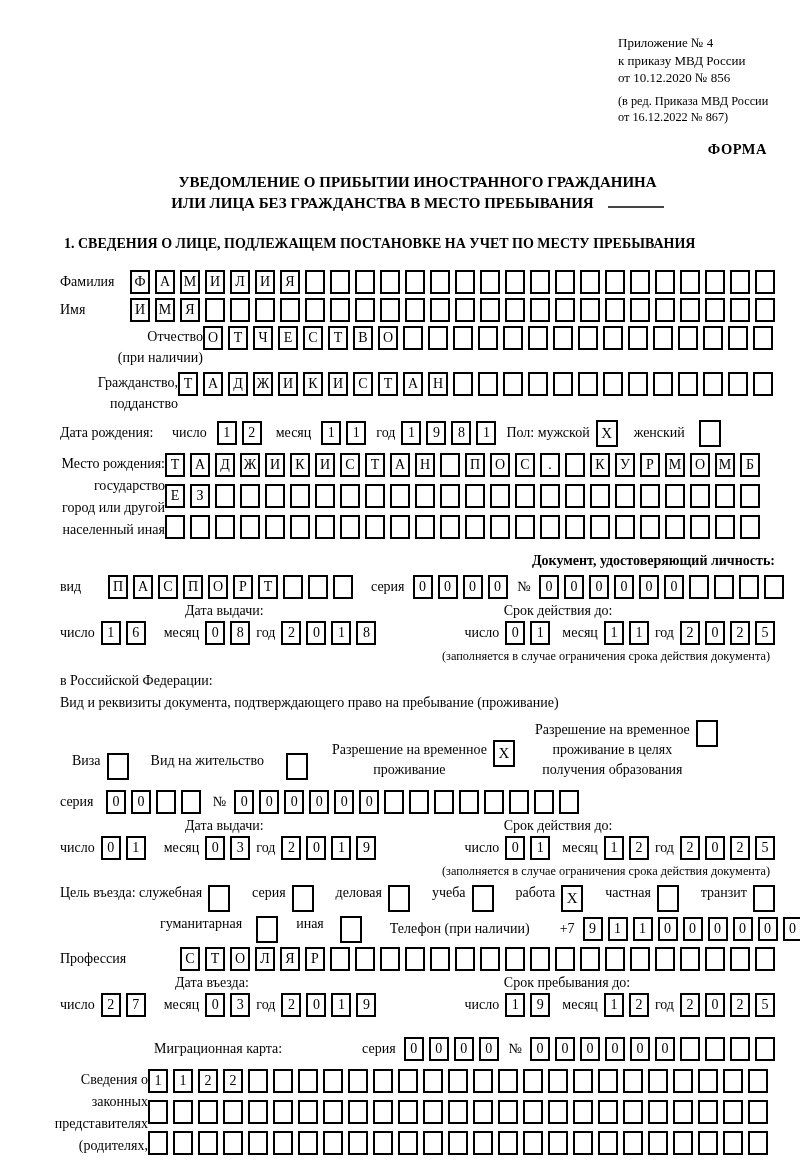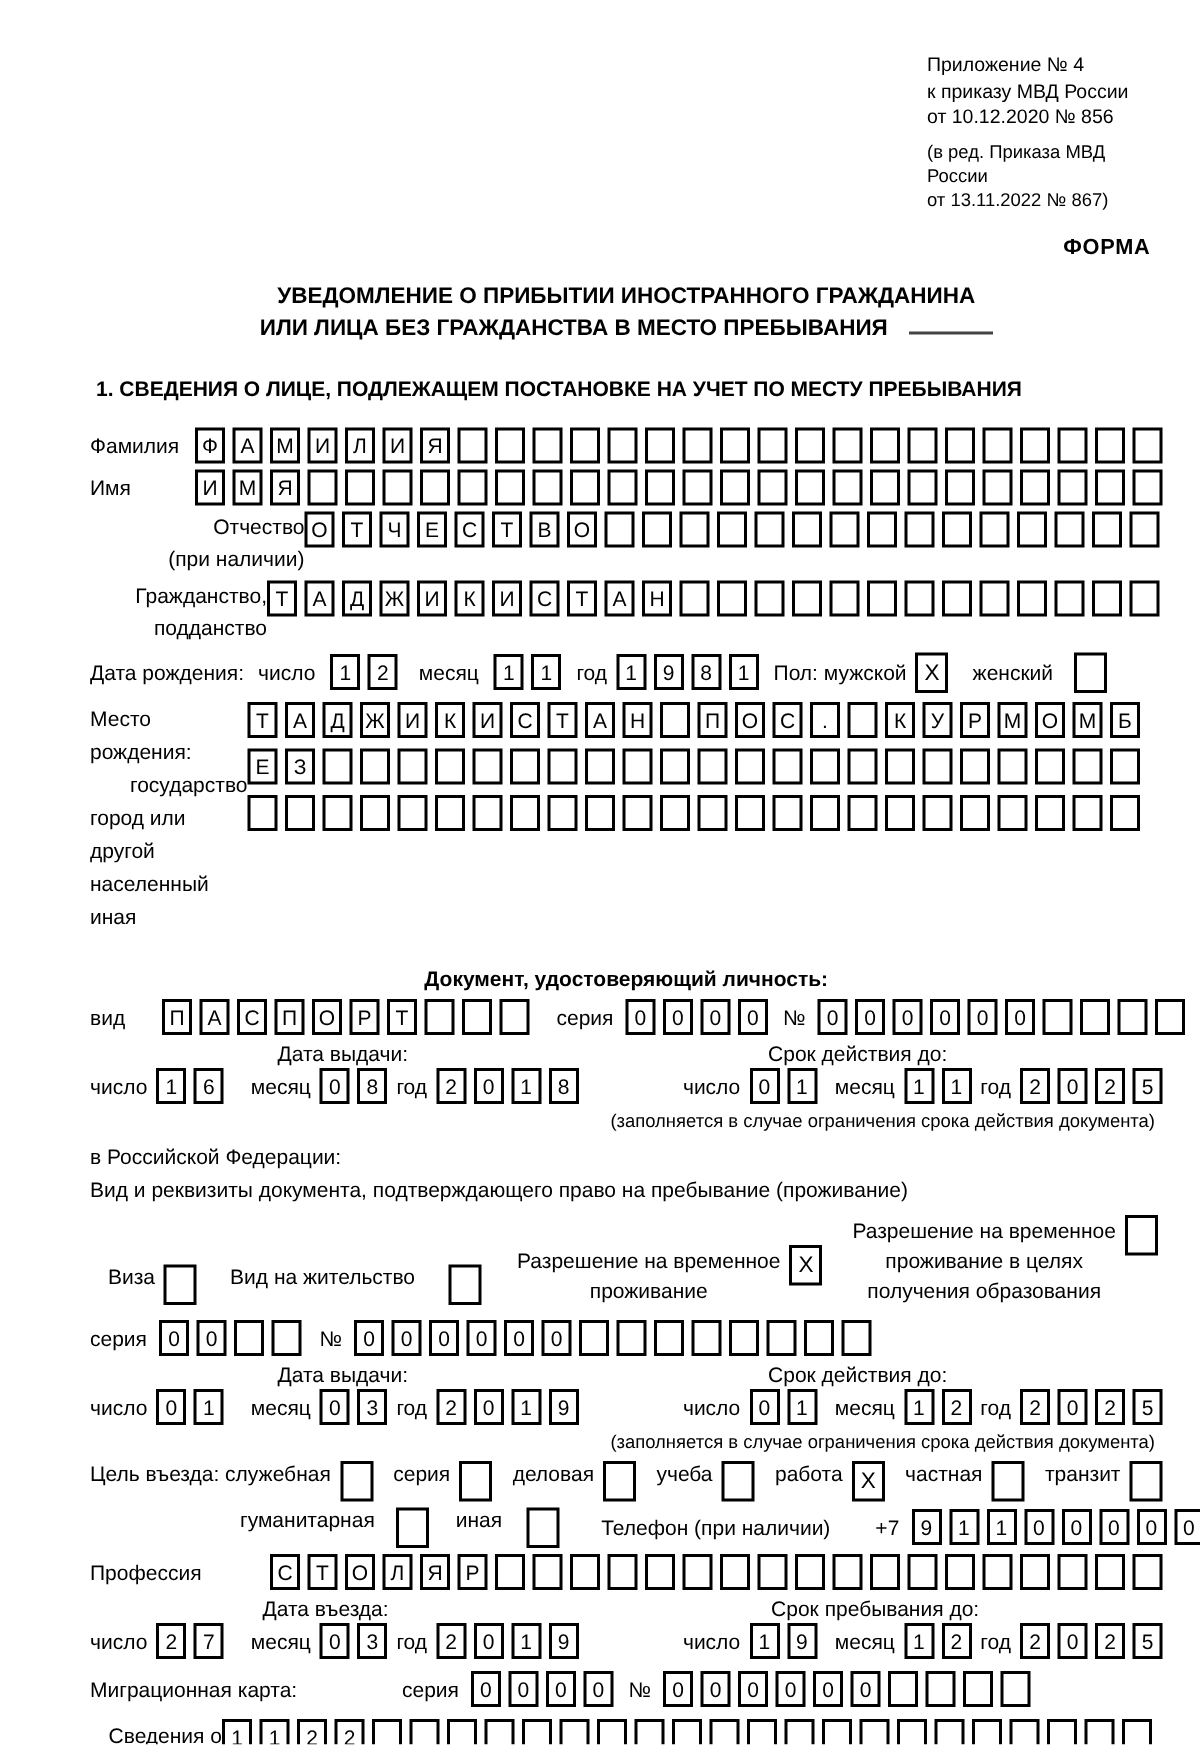--- a/index.html
+++ b/index.html
@@ -1,17 +1,17 @@
 <!DOCTYPE html>
 <html><head>
 <meta charset="utf-8">
 <style>
   html,body{margin:0;padding:0;background:#fff;}
   .page{position:relative;width:800px;height:1163px;box-sizing:border-box;
-        padding:34px 25px 8px 60px;font-family:Liberation Sans, sans-serif;
+        padding:34px 25px 8px 60px;font-family:Liberation Serif, serif;
         color:#000;font-size:14px;overflow:hidden;background:#fff;}
   
   .hdr{margin-left:558px;line-height:17.5px;font-size:13px;}
   .hdr .sub{font-size:12.3px;line-height:16px;}
   .hdr .sub-first{margin-top:6px;}
   .forma{font-weight:bold;text-align:right;margin:16px 8px 0 0;font-size:14.5px;letter-spacing:.5px;}
   
   .title{text-align:center;font-weight:bold;font-size:15px;line-height:21px;margin-top:14px;}
   .blank-line{display:inline-block;width:56px;border-bottom:2px solid #444;margin-left:14px;}
   .sec-head{font-weight:bold;font-size:14px;margin:22px 0 18px 4px;}
@@ -19,41 +19,41 @@
   .row{display:flex;align-items:center;margin-bottom:4px;}
   .row.start{align-items:flex-start;}
   .lbl{flex:0 0 auto;}
   .boxes{display:flex;gap:5px;flex:0 0 auto;flex-wrap:nowrap;}
   .cbox{box-sizing:border-box;flex:0 0 auto;width:20px;height:24px;border:2px solid #000;
         display:flex;align-items:center;justify-content:center;font-size:14px;background:#fff;}
   .chk .cbox{width:22px;height:27px;font-size:15px;}
   .w70{width:70px;} .w143{width:143px;} .w118{width:118px;} .w105{width:105px;} .w88{width:88px;} .w120{width:120px;}
   .lblstack{display:flex;flex-direction:column;line-height:21px;align-items:flex-end;}
   .vstack{display:flex;flex-direction:column;gap:7px;}
-  .center-bold{text-align:center;font-weight:bold;margin:22px 0 6px 0;}
+  .center-bold{text-align:right;font-weight:bold;margin:12px 0 6px 0;}
   .dgroup{display:flex;align-items:center;gap:6px;}
   .dlabels{display:flex;margin:4px 0 2px 0;}
   .note{font-size:12.3px;text-align:right;margin:1px 5px 6px 0;}
   .para{line-height:22px;margin:4px 0 6px 0;}
   .chkgrid{display:flex;align-items:flex-end;margin:6px 0 10px 12px;}
   .chkitem{display:flex;align-items:flex-start;gap:6px;}
   .chklbl-center{text-align:center;line-height:20px;}
   .mt2{margin-top:2px;}
 </style>
 </head>
 <body>
 
 <div class="page">
 
   <div class="hdr">
     <div>Приложение № 4</div>
     <div>к приказу МВД России</div>
     <div>от 10.12.2020 № 856</div>
     <div class="sub sub-first">(в ред. Приказа МВД России</div>
-    <div class="sub">от 13.11.2022 № 867)</div>
+    <div class="sub">от 16.12.2022 № 867)</div>
   </div>
   <div class="forma">ФОРМА</div>
 
   <div class="title">
     <div>УВЕДОМЛЕНИЕ О ПРИБЫТИИ ИНОСТРАННОГО ГРАЖДАНИНА</div>
     <div>
       <span>ИЛИ ЛИЦА БЕЗ ГРАЖДАНСТВА В МЕСТО ПРЕБЫВАНИЯ</span><span class="blank-line"></span>
     </div>
   </div>
 
@@ -647,21 +647,21 @@
       <span class="lbl">год</span>
       <span class="boxes">
           <span class="cbox">2</span>
           <span class="cbox">0</span>
           <span class="cbox">2</span>
           <span class="cbox">5</span>
         </span>
     </span>
   </div>
 
-  <div class="row" style="margin-top:8px;">
+  <div class="row" style="margin-top:20px;justify-content:flex-end;">
     <span class="lbl" style="width:168px;">Миграционная карта:</span>
     <span class="lbl" style="margin:0 8px 0 40px;">серия</span>
     <span class="boxes">
         <span class="cbox">0</span>
         <span class="cbox">0</span>
         <span class="cbox">0</span>
         <span class="cbox">0</span>
       </span>
     <span class="lbl" style="margin:0 8px 0 10px;">№</span>
     <span class="boxes">

